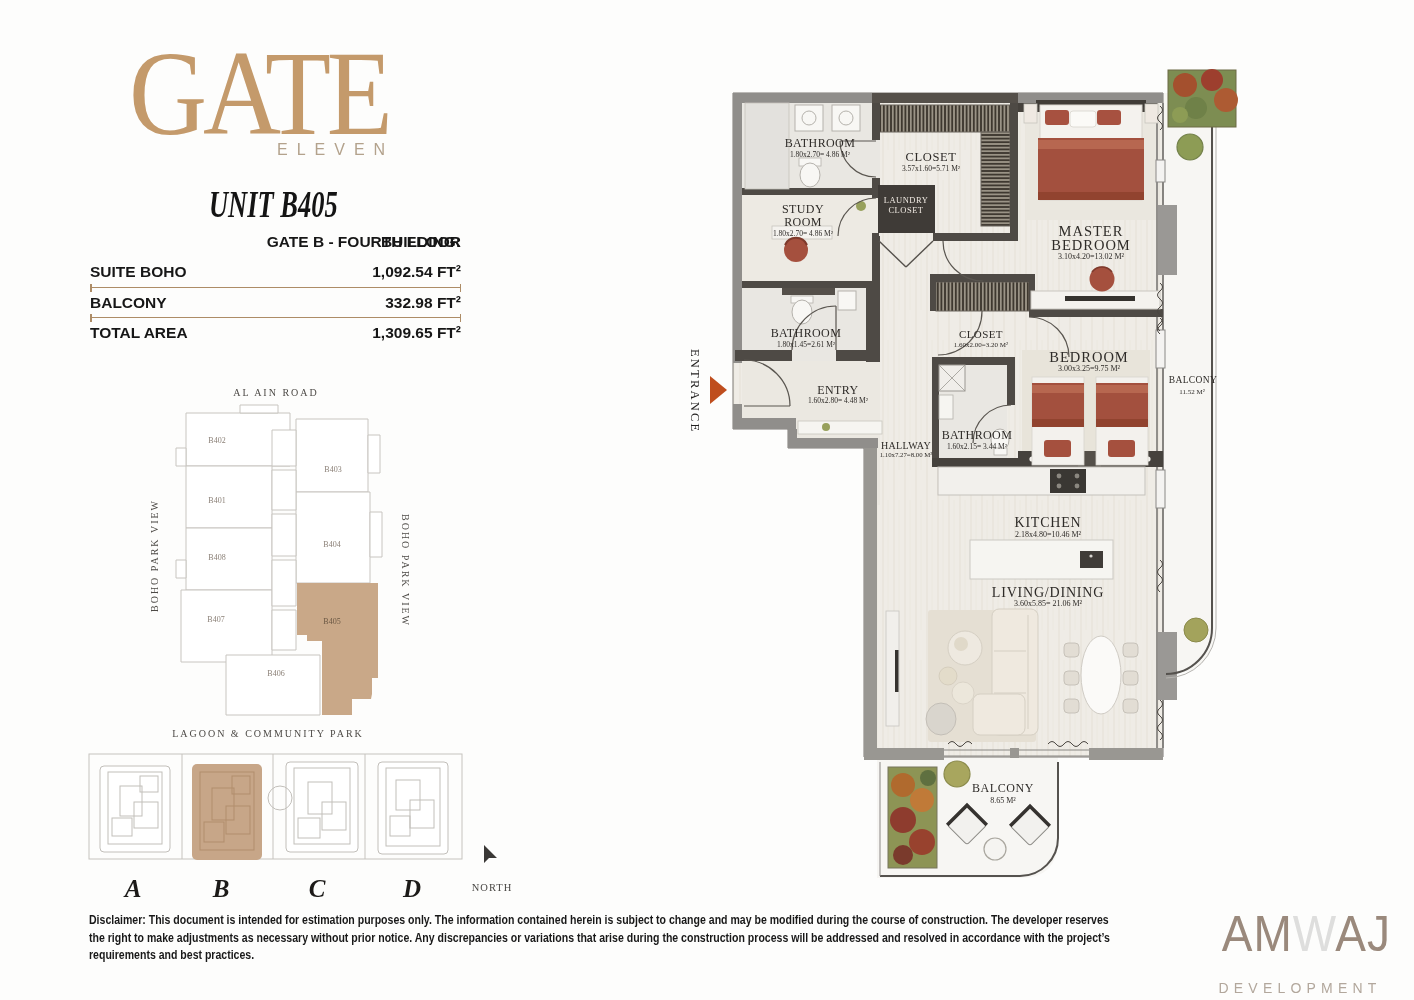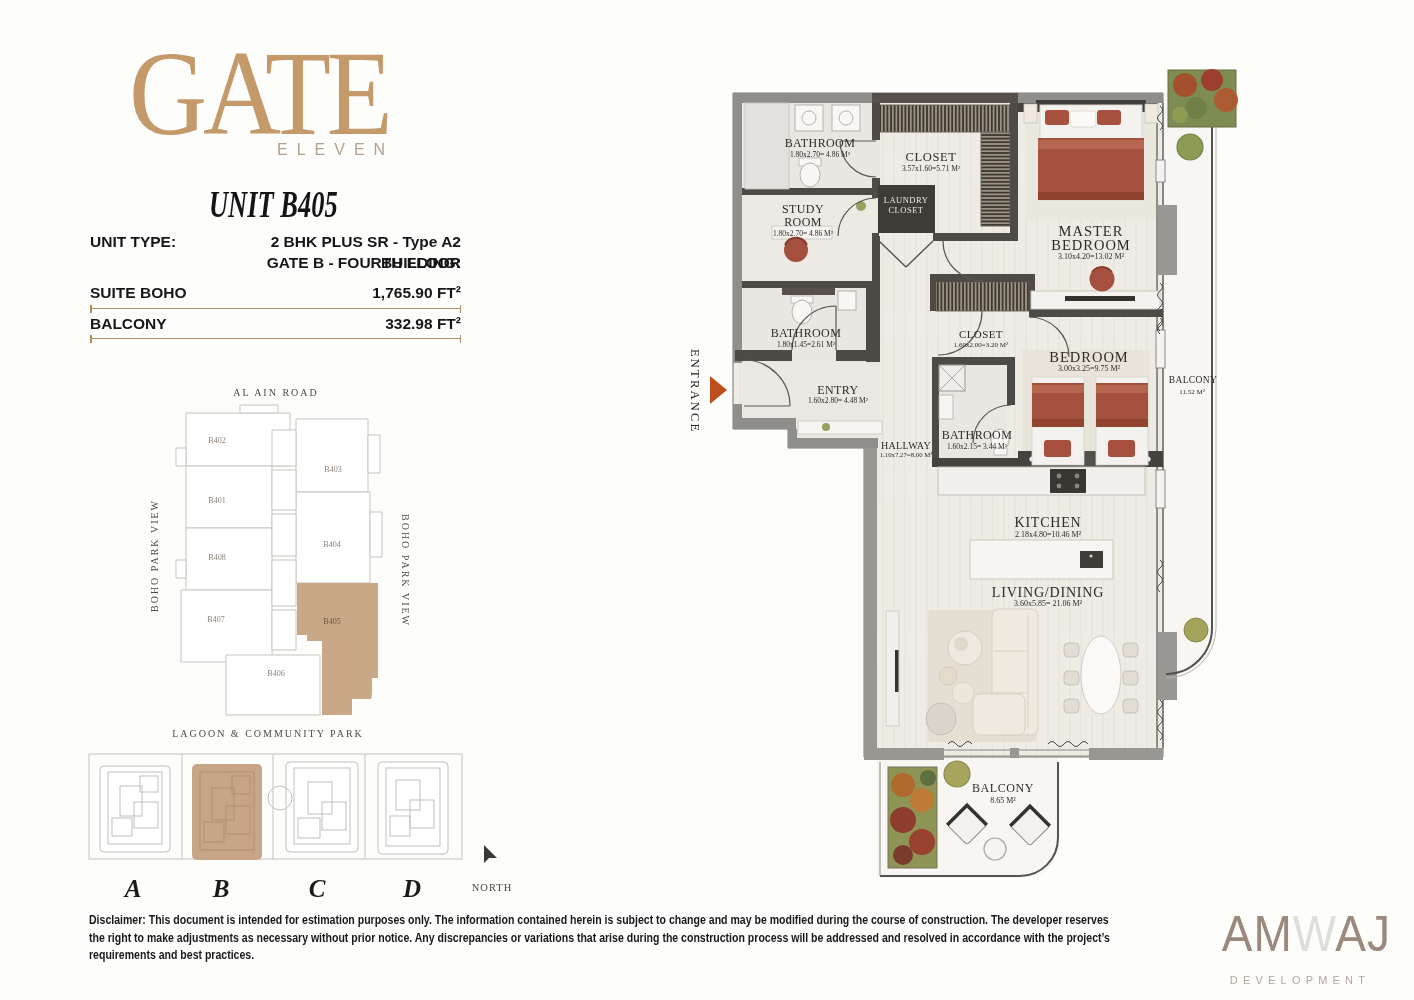--- a/index.html
+++ b/index.html
@@ -13,44 +13,44 @@
 <body>
 <div id="page">
 
 <div class="abs serif" style="left:129px;top:46px;width:300px;height:96px;color:#c49a6b;font-size:120px;letter-spacing:-4.5px;line-height:96px;transform:scaleX(0.90);transform-origin:left top;">GATE</div>
 
 <div class="abs" style="left:277px;top:141px;width:130px;color:#b3a28c;font-size:16px;letter-spacing:9px;">ELEVEN</div>
 
 <div class="abs serif" style="left:209px;top:183px;width:240px;color:#141414;font-size:37px;font-style:italic;font-weight:bold;letter-spacing:0px;transform:scaleX(0.715);transform-origin:left top;">UNIT B405</div>
 
 <div class="abs" style="left:90px;top:233px;width:371px;font-size:15.5px;color:#161616;font-weight:bold;">
-  <div style="position:relative;height:21px;"><span>UNIT TYPE:</span><span style="position:absolute;right:0;">2 BHK PLUS SR - Type A2</span></div>
   <div style="position:relative;height:21px;text-align:right;"><span>BUILDING:</span><span style="position:absolute;right:0;">GATE B - FOURTH FLOOR</span></div>
   <div style="height:9px;"></div>
-  <div style="position:relative;height:21px;"><span>SUITE BOHO</span><span style="position:absolute;right:0;">1,765.90 FT²</span></div>
+  <div style="position:relative;height:21px;"><span>SUITE BOHO</span><span style="position:absolute;right:0;">1,092.54 FT²</span></div>
 
   <div style="position:relative;height:10px;">
         <div style="position:absolute;left:0;right:0;top:3px;border-top:1.5px solid #ad8c66;"></div>
         <div style="position:absolute;left:0;top:0;width:1.5px;height:8px;background:#ad8c66;"></div>
         <div style="position:absolute;right:0;top:0;width:1.5px;height:8px;background:#ad8c66;"></div>
       </div>
   <div style="position:relative;height:20px;"><span>BALCONY</span><span style="position:absolute;right:0;">332.98 FT²</span></div>
 
   <div style="position:relative;height:10px;">
         <div style="position:absolute;left:0;right:0;top:3px;border-top:1.5px solid #ad8c66;"></div>
         <div style="position:absolute;left:0;top:0;width:1.5px;height:8px;background:#ad8c66;"></div>
         <div style="position:absolute;right:0;top:0;width:1.5px;height:8px;background:#ad8c66;"></div>
       </div>
+  <div style="position:relative;height:21px;"><span>TOTAL AREA</span><span style="position:absolute;right:0;">1,309.65 FT²</span></div>
 </div>
 
 <div class="abs" style="left:89px;top:912px;font-size:12px;line-height:17.5px;color:#191919;font-weight:bold;white-space:nowrap;transform:scaleX(0.878);transform-origin:left top;">Disclaimer: This document is intended for estimation purposes only. The information contained herein is subject to change and may be modified during the course of construction. The developer reserves<br>the right to make adjustments as necessary without prior notice. Any discrepancies or variations that arise during the construction process will be addressed and resolved in accordance with the project’s<br>requirements and best practices.</div>
 
 <div class="abs" style="left:1215px;top:905px;width:170px;text-align:center;">
   <div style="font-size:50px;color:#9a897c;letter-spacing:1px;transform:scaleX(0.92);transform-origin:center;">AM<span style="color:#dededd;">W</span>AJ</div>
-  <div style="font-size:11px;color:#b2a79c;letter-spacing:5.2px;margin-top:11px;">DEVELOPMENT</div>
+  <div style="font-size:14px;color:#b2a79c;letter-spacing:5.2px;margin-top:17px;">DEVELOPMENT</div>
 </div>
 <svg class="abs" style="left:0;top:0;" width="1414" height="1000" viewBox="0 0 1414 1000">
 <defs>
 <pattern id="hatchV" width="3.6" height="8" patternUnits="userSpaceOnUse">
   <rect width="3.6" height="8" fill="#9a9386"></rect>
   <line x1="1.8" y1="0" x2="1.8" y2="8" stroke="#38322a" stroke-width="1.7"></line>
 </pattern>
 <pattern id="hatchH" width="8" height="3.6" patternUnits="userSpaceOnUse">
   <rect width="8" height="3.6" fill="#9a9386"></rect>
   <line x1="0" y1="1.8" x2="8" y2="1.8" stroke="#38322a" stroke-width="1.7"></line>

